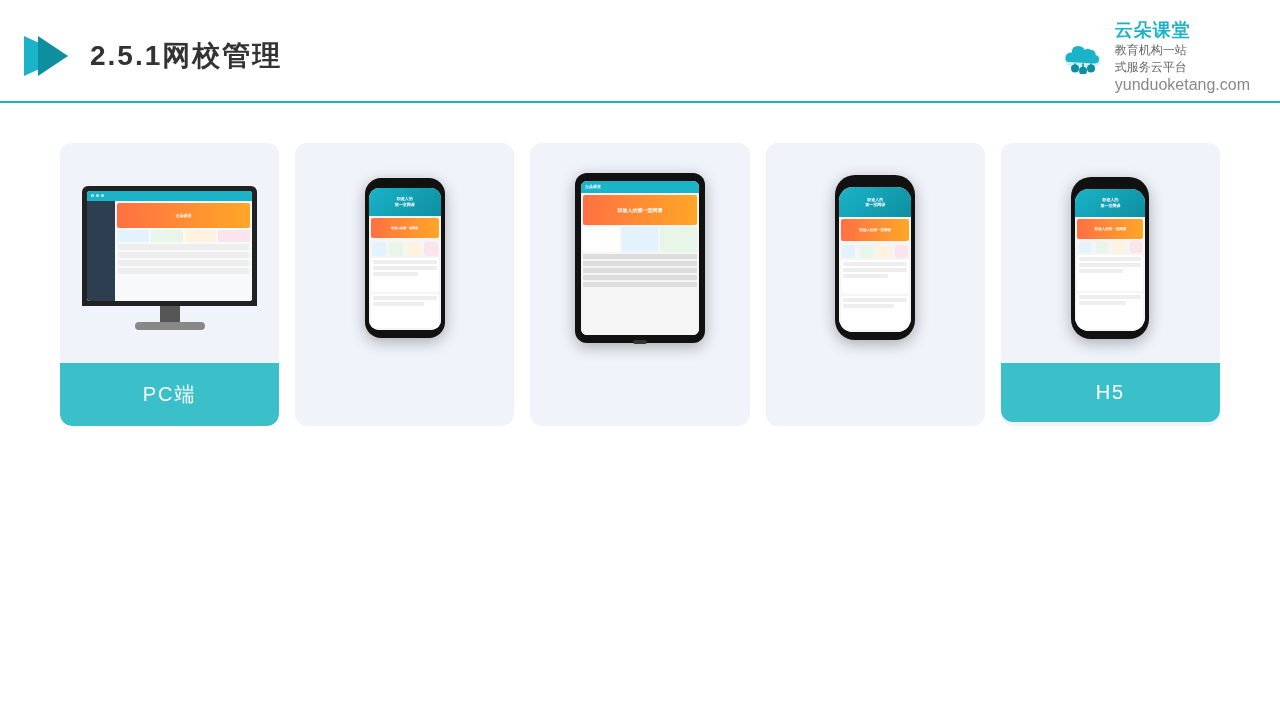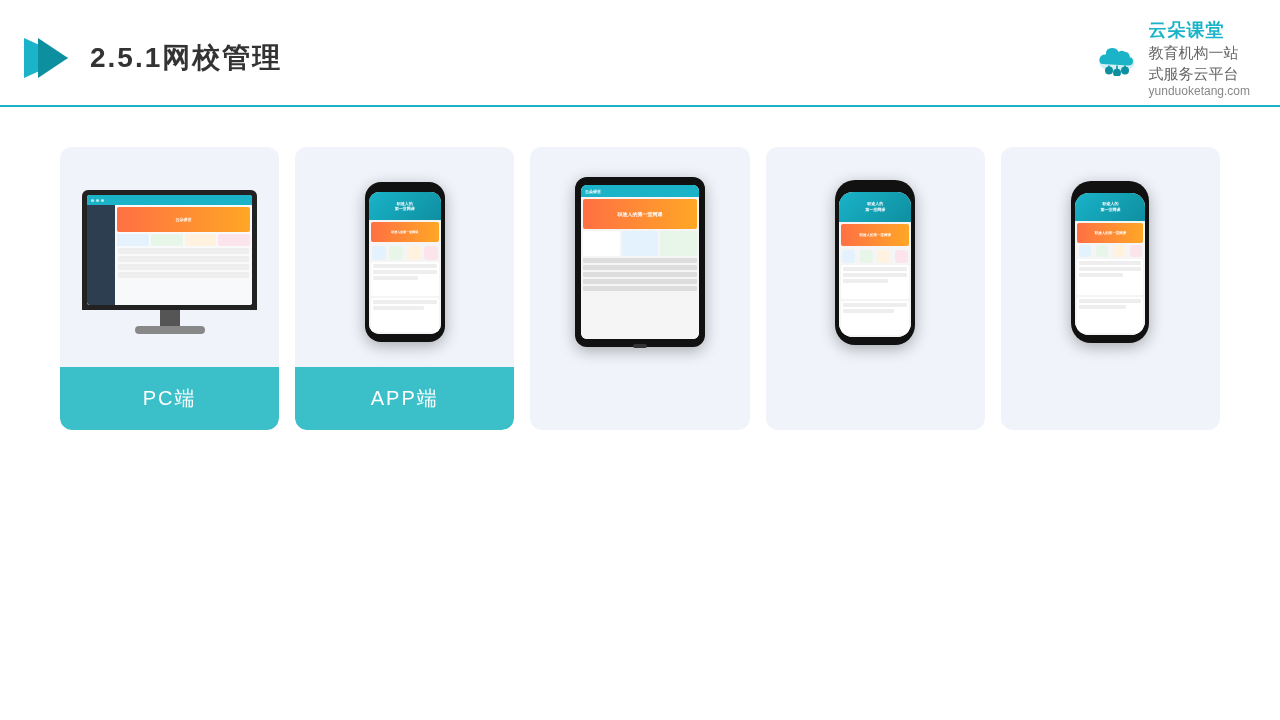--- a/index.html
+++ b/index.html
@@ -62,27 +62,27 @@
 
     .brand-name {
       font-size: 18px;
       font-weight: bold;
       color: #1ab3c8;
       display: block;
       letter-spacing: 1px;
     }
 
     .brand-url {
-      font-size: 12px;
+      font-size: 16px;
       color: #888;
       display: block;
     }
 
     .brand-slogan {
-      font-size: 15px;
+      font-size: 12px;
       color: #666;
       display: block;
       line-height: 1.4;
     }
 
     
     .main-content {
       padding: 30px 60px 20px 60px;
     }
 
@@ -778,23 +778,20 @@
                 <div class="phone-line" style="width:70%;"></div>
               </div>
               <div class="phone-content-block">
                 <div class="phone-line"></div>
                 <div class="phone-line" style="width:80%;"></div>
               </div>
             </div>
           </div>
         </div>
       </div>
-      <div class="device-label-bar">
-        <span>APP端</span>
-      </div>
     </div>
 
     <div class="device-card">
       <div class="device-preview">
         <div class="tablet-frame">
           <div class="tablet-btn"></div>
           <div class="tablet-screen">
             <div class="tablet-topbar">
               <span class="tablet-topbar-text">云朵课堂</span>
             </div>
@@ -877,16 +874,19 @@
                 <div class="h5-line" style="width:70%;"></div>
               </div>
               <div class="h5-content">
                 <div class="h5-line"></div>
                 <div class="h5-line" style="width:75%;"></div>
               </div>
             </div>
           </div>
         </div>
       </div>
+      <div class="device-label-bar">
+        <span>H5</span>
+      </div>
     </div>
 
   </div>
 </div>
 
 </body></html>

